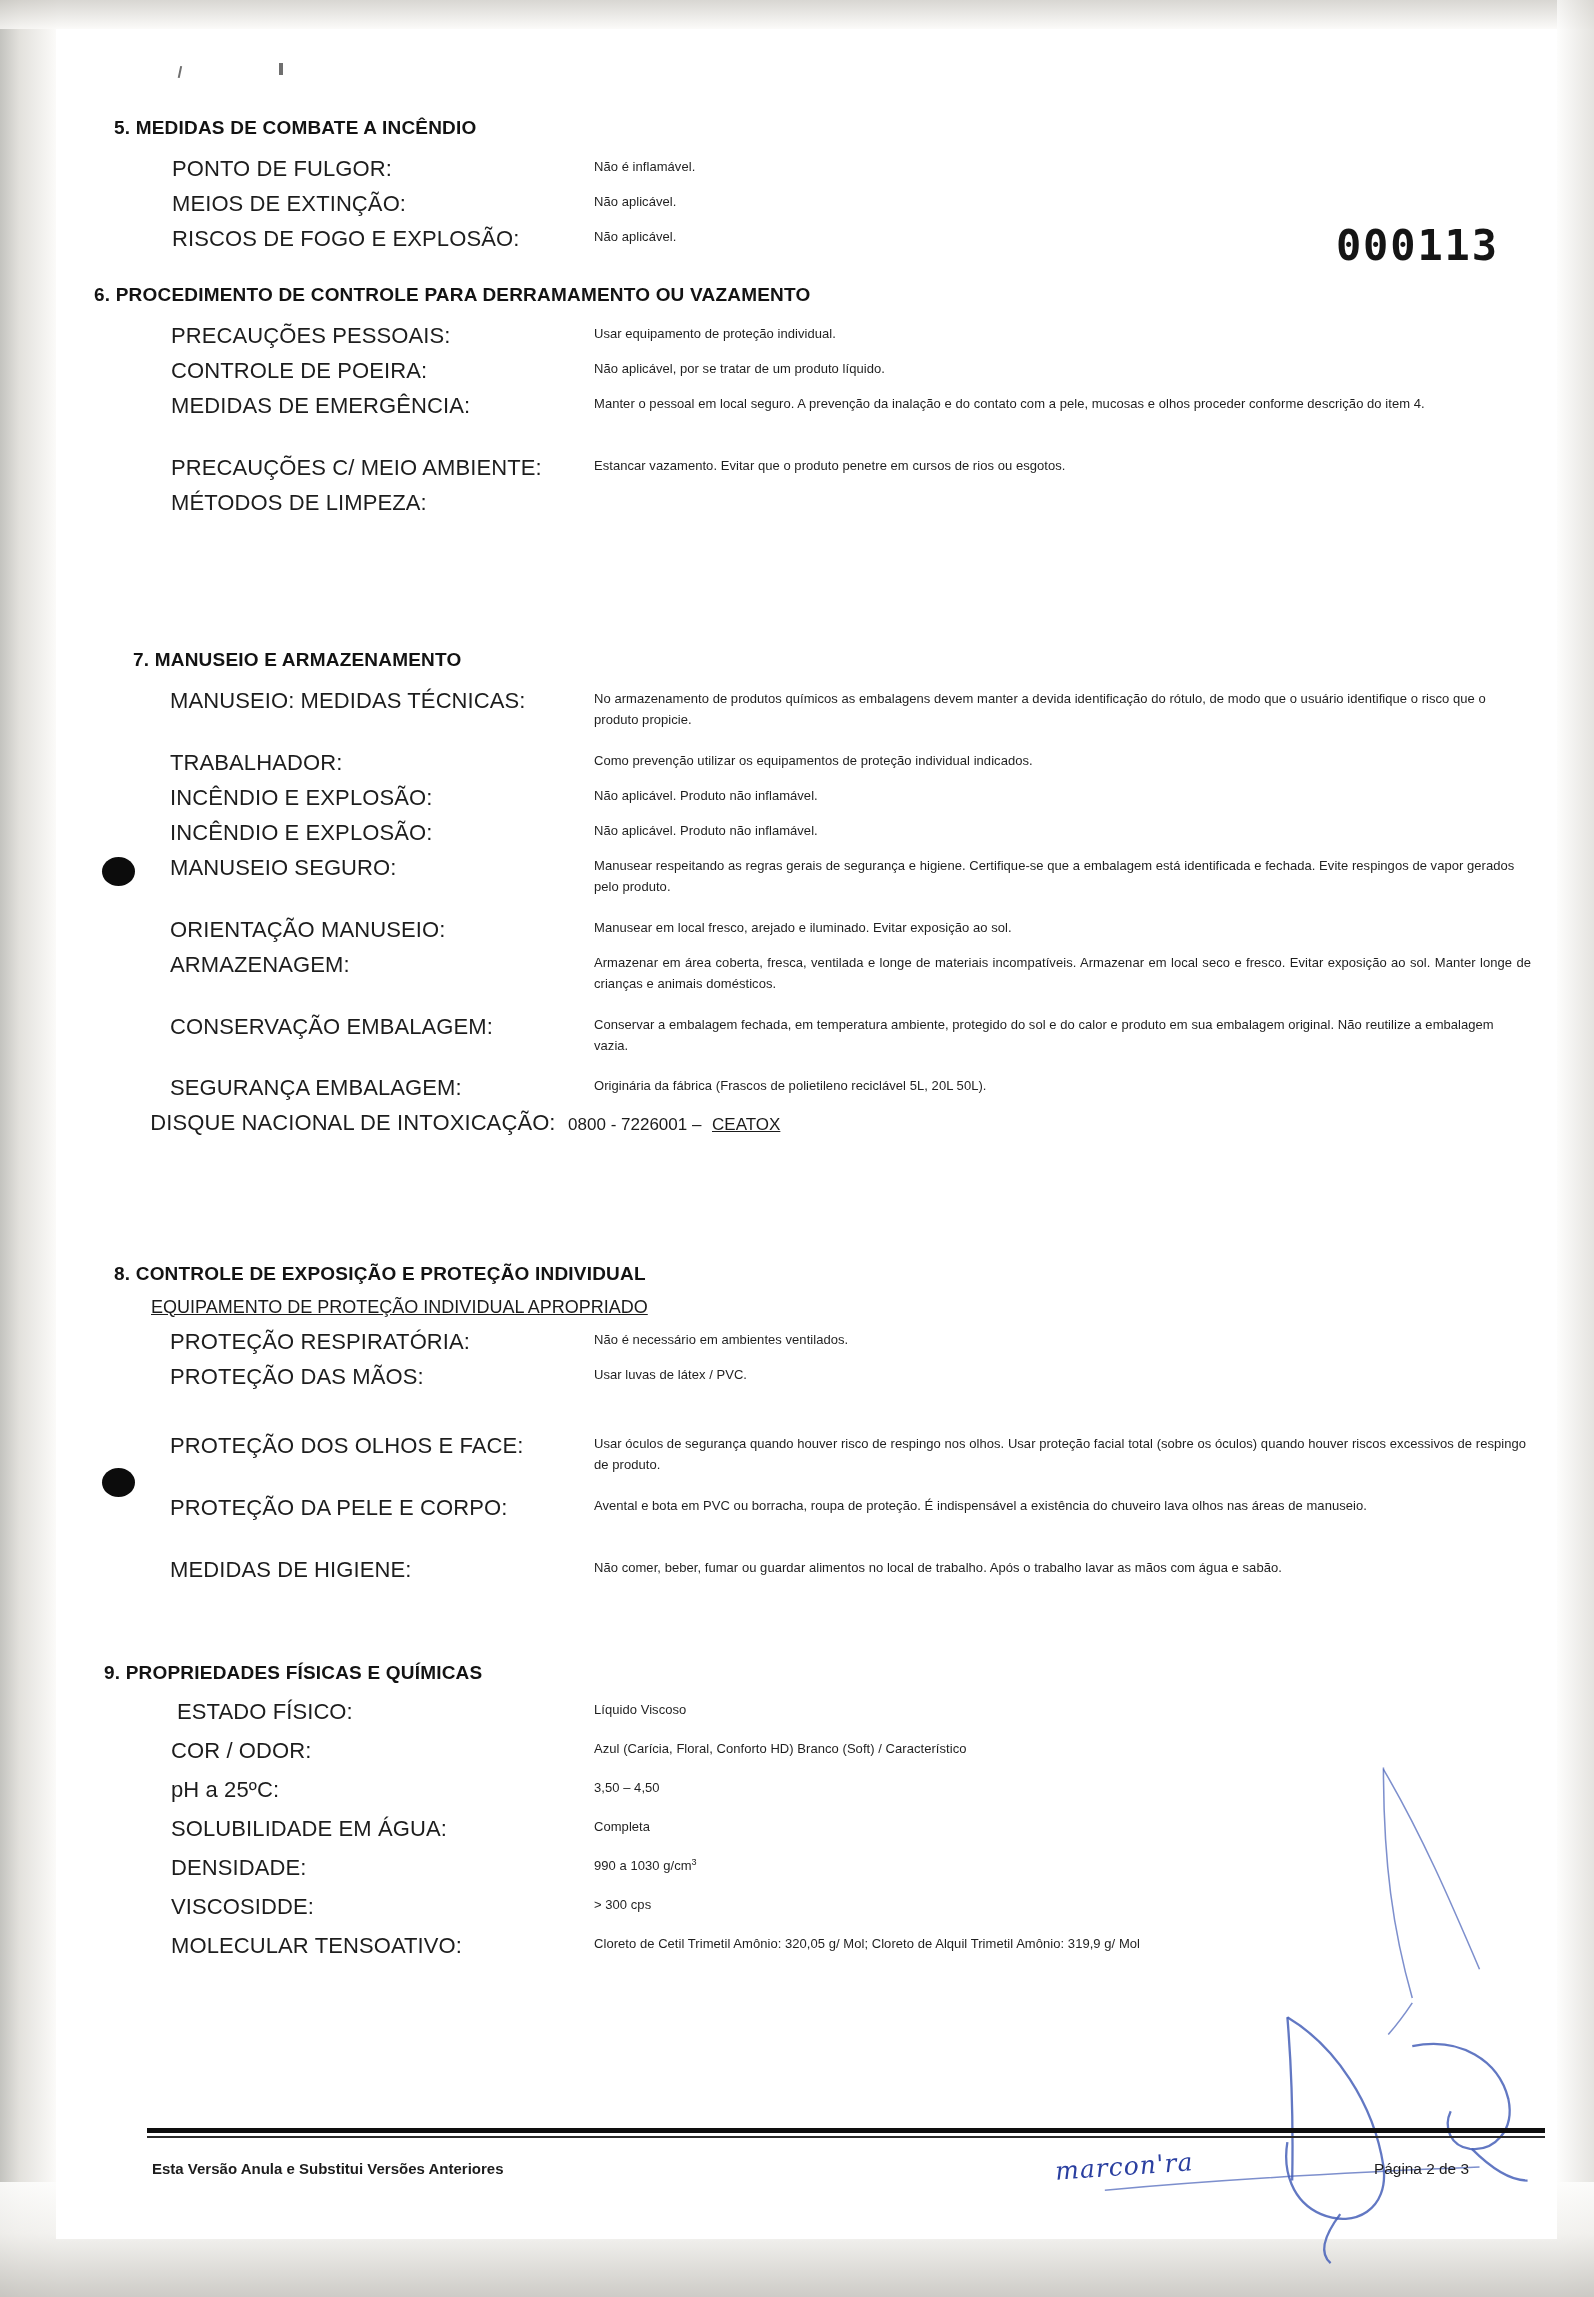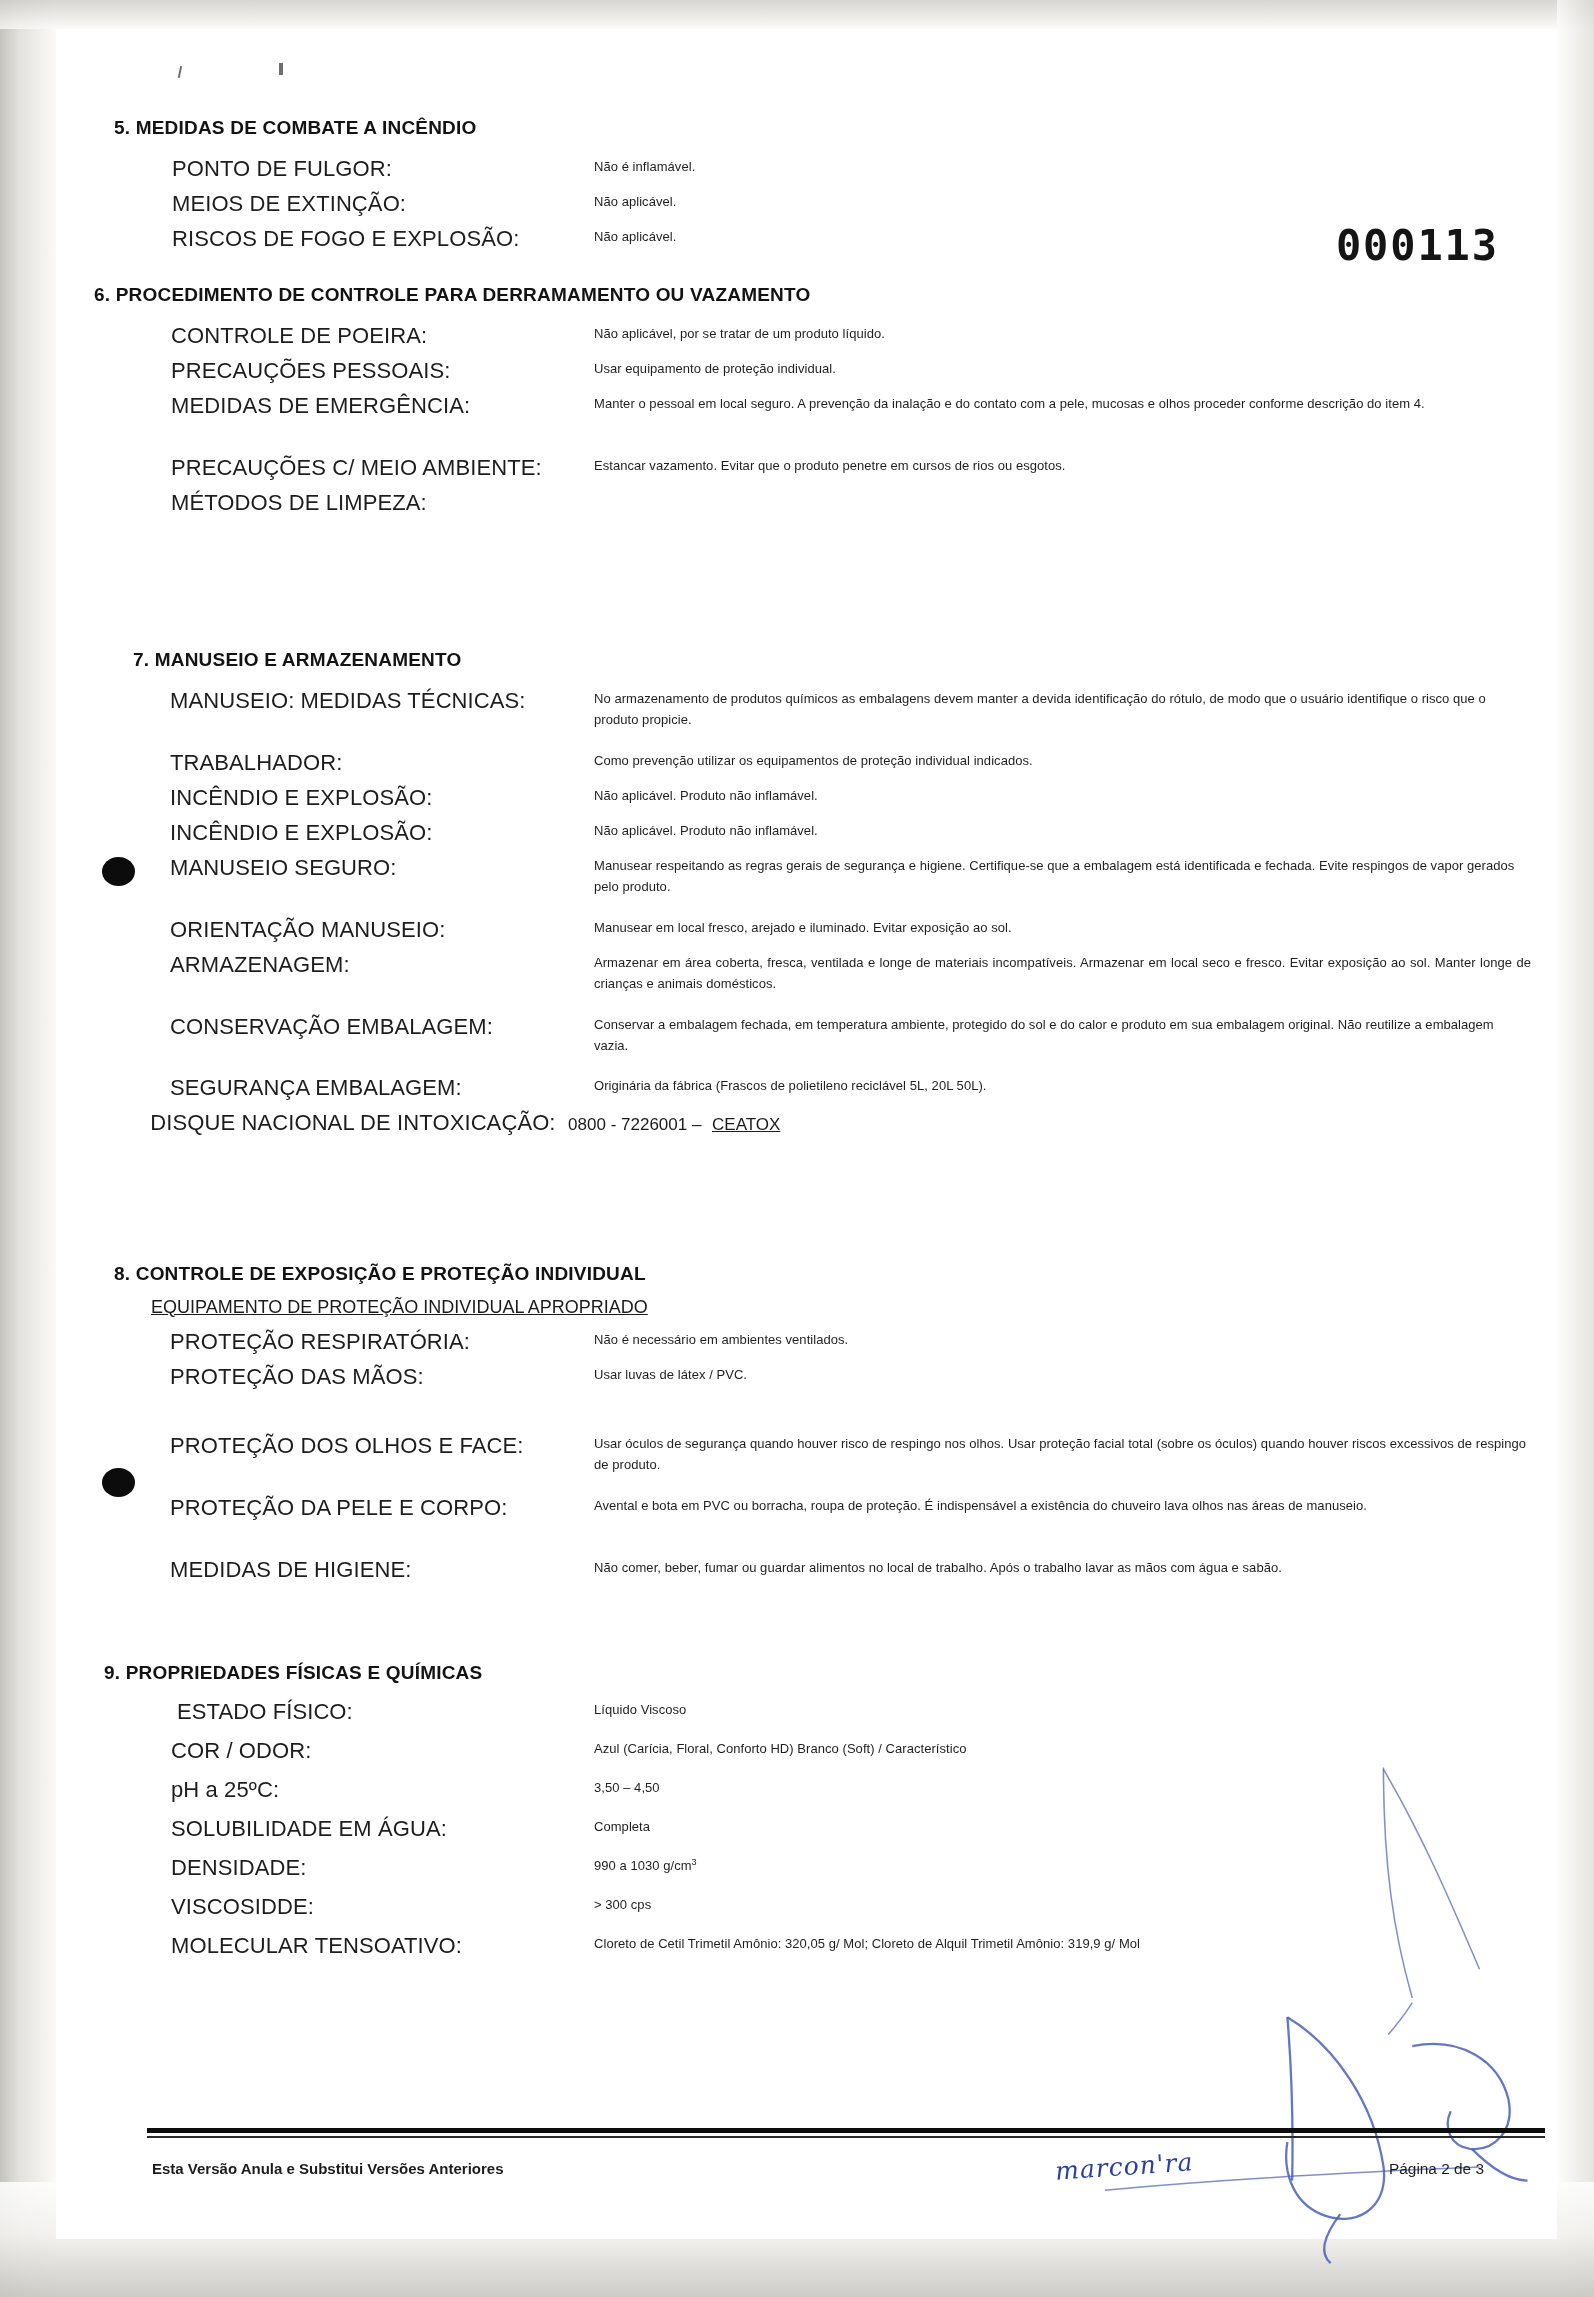--- a/index.html
+++ b/index.html
@@ -159,21 +159,20 @@
     font-size: 15px;
     font-weight: bold;
     color: #1c1c1c;
   }
   .footer-right {
     position: absolute;
     left: 1318px;
     top: 2131px;
     font-size: 15.4px;
     color: #1c1c1c;
-    margin-left: 15px;
   }
 
   .signature {
     position: absolute;
     left: 999px;
     top: 2123px;
     font-family: "DejaVu Serif", serif;
     font-size: 25px;
     color: #2a3fa0;
     transform: rotate(-4deg);
@@ -231,26 +230,26 @@
           <span class="label" style="left:58px;">RISCOS DE FOGO E EXPLOSÃO:</span>
           <span class="value valcol-500">Não aplicável.</span>
         </div>
       </div>
     </div>
 
     <div class="section" style="top:255px; left:38px;">
       <div class="section-title">6. PROCEDIMENTO DE CONTROLE PARA DERRAMAMENTO OU VAZAMENTO</div>
       <div style="margin-top:17.3px;">
         <div class="row" style="height:33px;">
+          <span class="label" style="left:77px;">PRECAUÇÕES PESSOAIS:</span>
+          <span class="value valcol-520" style="margin-left:500px; width:922px;">Usar equipamento de proteção individual.</span>
+        </div>
+        <div class="row" style="height:33px;">
           <span class="label" style="left:77px;">CONTROLE DE POEIRA:</span>
           <span class="value" style="margin-left:500px; width:922px;">Não aplicável, por se tratar de um produto líquido.</span>
-        </div>
-        <div class="row" style="height:33px;">
-          <span class="label" style="left:77px;">PRECAUÇÕES PESSOAIS:</span>
-          <span class="value valcol-520" style="margin-left:500px; width:922px;">Usar equipamento de proteção individual.</span>
         </div>
         <div class="row" style="height:60px;">
           <span class="label" style="left:77px;">MEDIDAS DE EMERGÊNCIA:</span>
           <span class="value" style="margin-left:500px; width:922px;">Manter o pessoal em local seguro. A prevenção da inalação e do contato com a pele, mucosas e olhos proceder conforme descrição do item 4.</span>
         </div>
         <div class="row" style="height:33px;">
           <span class="label" style="left:77px;">PRECAUÇÕES C/ MEIO AMBIENTE:</span>
           <span class="value" style="margin-left:500px; width:941px;">Estancar vazamento. Evitar que o produto penetre em cursos de rios ou esgotos.</span>
         </div>
         <div class="row" style="height:60px;">

